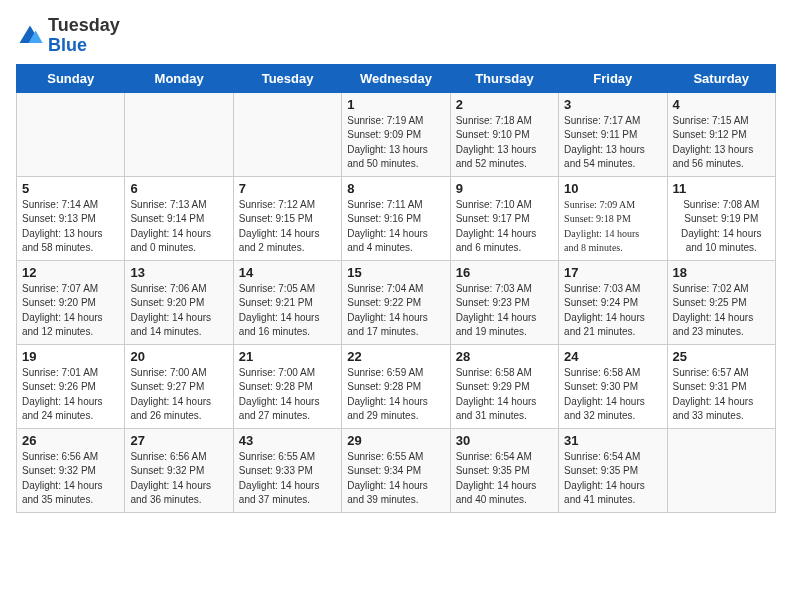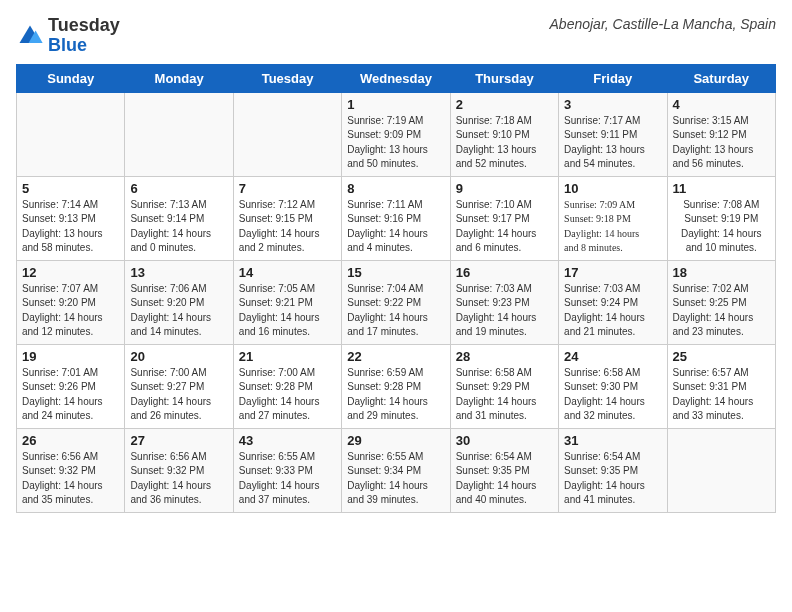--- a/index.html
+++ b/index.html
@@ -95,21 +95,20 @@
     <svg class="logo-icon" viewBox="0 0 40 40">
       <polygon points="20,5 35,30 5,30" fill="#1565C0"></polygon>
       <polygon points="28,12 38,30 18,30" fill="#42A5F5"></polygon>
     </svg>
     <div class="logo-text">
       <span class="general">Tuesday</span><br>
       <span class="blue">Blue</span>
     </div>
   </div>
   <div class="title-area">
-    <div class="location">Abenojar, Castille-La Mancha, Spain</div>
   </div>
 </div>
 
 <table>
   <thead>
     <tr>
     <th>Sunday</th>
         <th>Monday</th>
         <th>Tuesday</th>
         <th>Wednesday</th>
@@ -139,21 +138,21 @@
         </td>
         <td>
           <span class="day-number">3</span>
           <div class="day-info" style="white-space: pre-line;">Sunrise: 7:17 AM
 Sunset: 9:11 PM
 Daylight: 13 hours
 and 54 minutes.</div>
         </td>
         <td>
           <span class="day-number">4</span>
-          <div class="day-info" style="white-space: pre-line;">Sunrise: 3:15 AM
+          <div class="day-info" style="white-space: pre-line;">Sunrise: 7:15 AM
 Sunset: 9:12 PM
 Daylight: 13 hours
 and 56 minutes.</div>
         </td>
       </tr>
       <tr>
         <td>
           <span class="day-number">5</span>
           <div class="day-info" style="white-space: pre-line;">Sunrise: 7:14 AM
 Sunset: 9:13 PM

